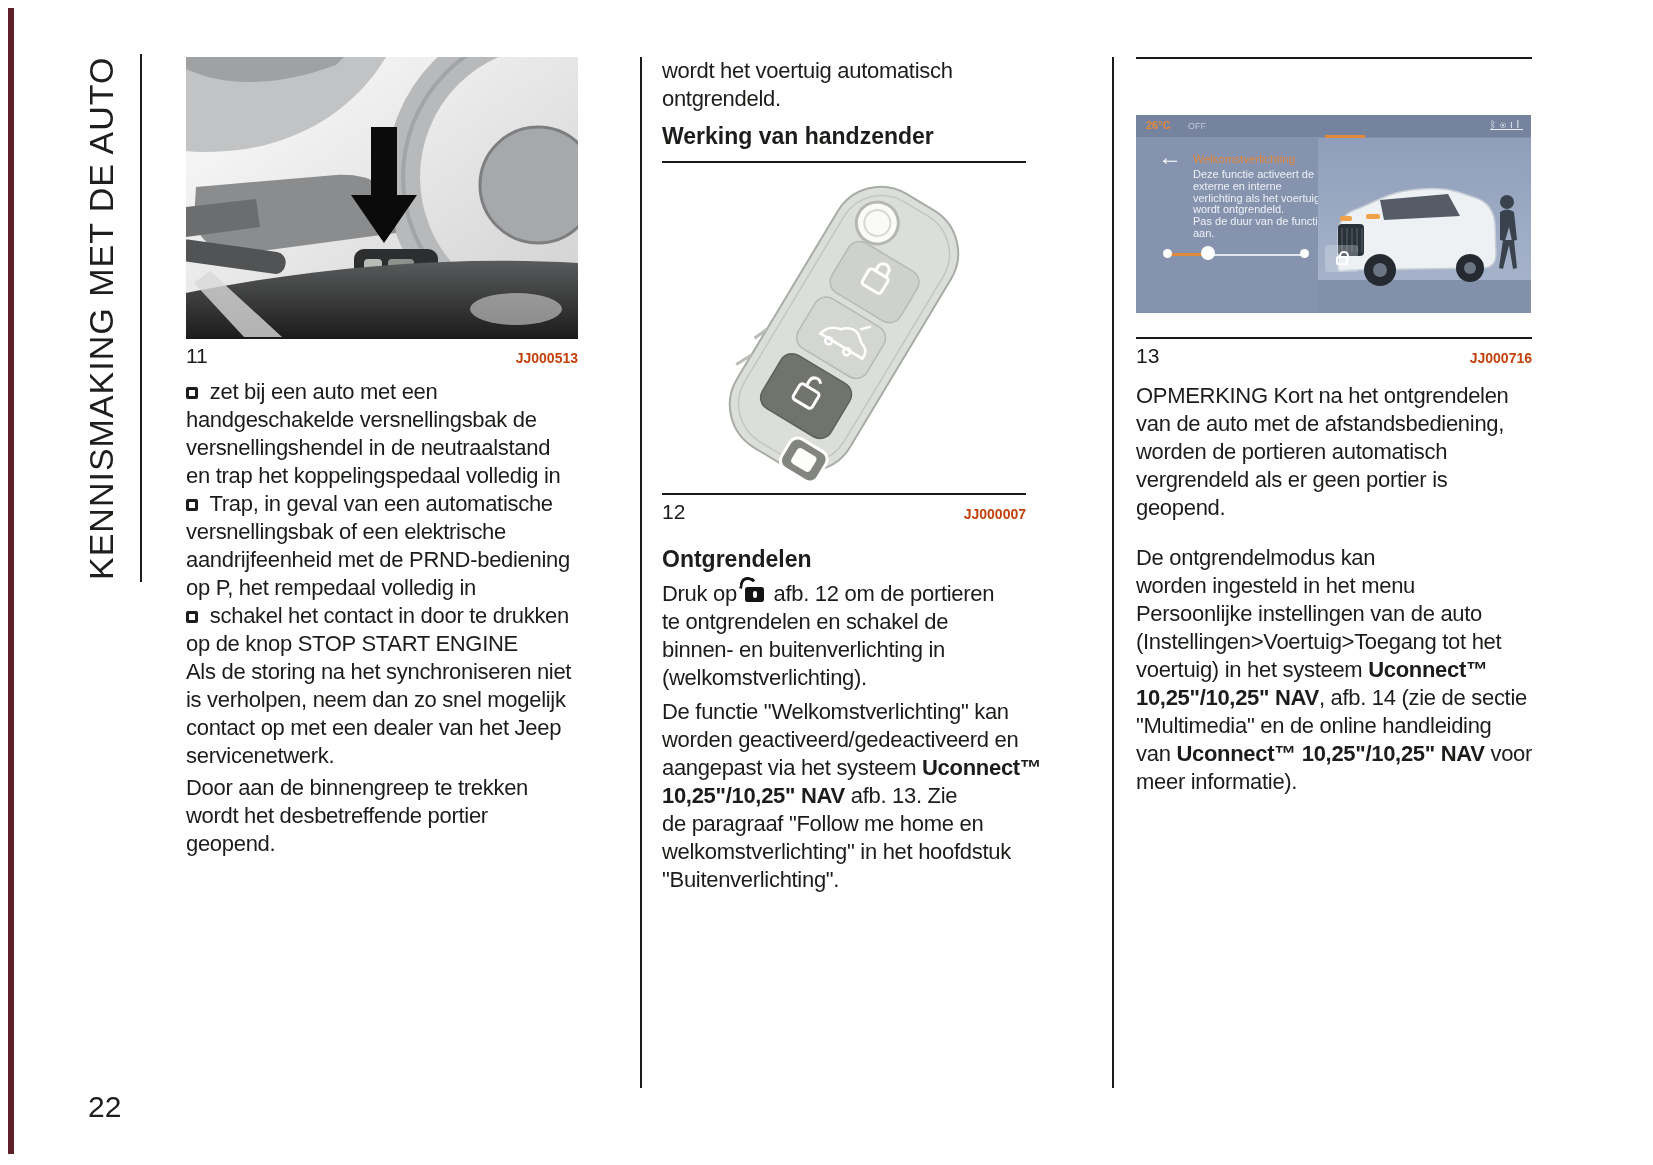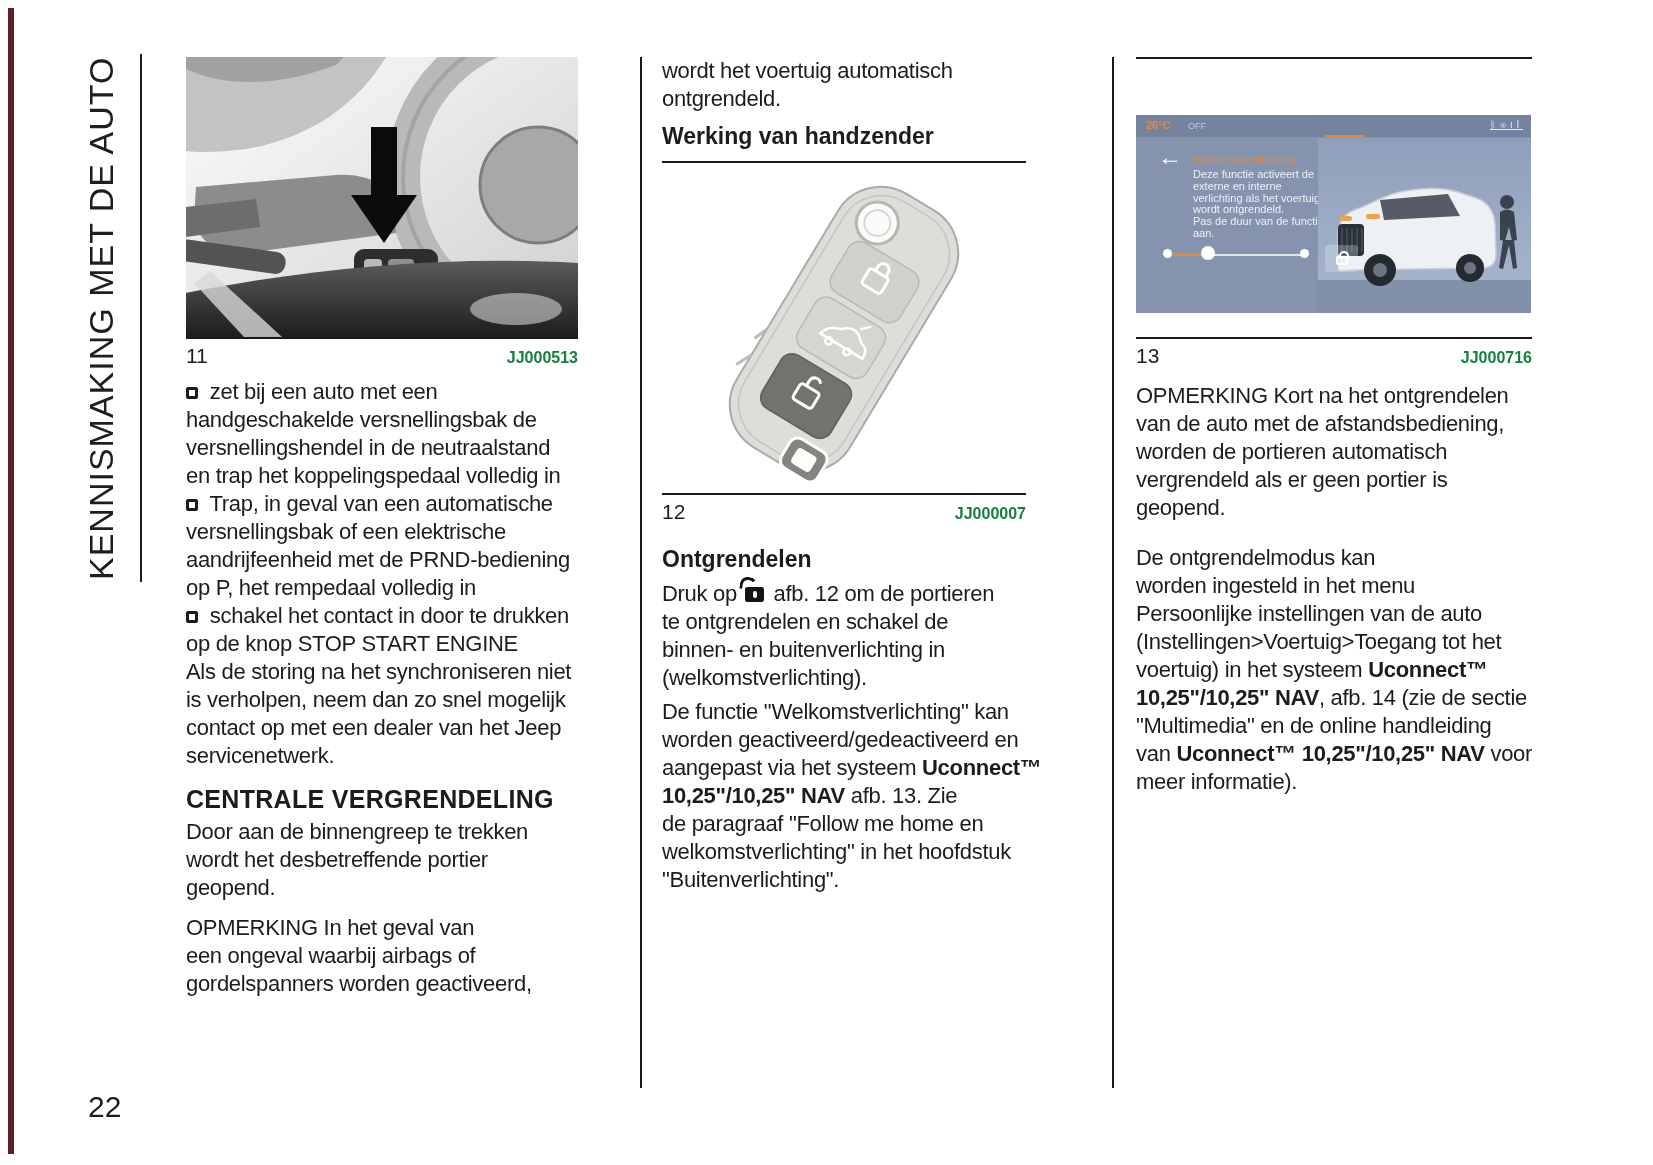--- a/index.html
+++ b/index.html
@@ -27,21 +27,21 @@
   .col{position:absolute;top:57px;}
   .col1{left:186px;width:452px;}
   .col2{left:662px;width:440px;}
   .col3{left:1136px;width:420px;}
 
   .hairline{height:2px;background:#1a1a1a;}
   .w1{width:392px;} .w2{width:364px;} .w3{width:396px;gap:32px;}
 
   .caption-row{display:flex;justify-content:space-between;align-items:baseline;margin-top:5px;}
   .cap-num{font-size:21px;color:#1c1c1a;}
-  .cap-code{font-size:16px;font-weight:bold;color:#15803d;}
+  .cap-code{font-size:14px;font-weight:bold;color:#c2410c;}
 
   .body-text{font-size:22px;line-height:28px;letter-spacing:-0.3px;white-space:pre-line;color:var(--ink);}
   .body-text .b{font-weight:bold;}
   .subhead{font-size:23px;font-weight:bold;line-height:26px;}
   .bighead{font-size:25px;font-weight:bold;letter-spacing:0.3px;line-height:30px;}
 
   
   .ic{display:inline-block;}
   .square-bullet-icon{width:12px;height:12px;border:3px solid #1c1c1a;border-radius:2px;margin-right:6px;vertical-align:0;}
   .unlock-icon{position:relative;width:19px;height:15px;background:#141414;border-radius:2.5px;margin:0 4px 0 2px;vertical-align:-1px;}
@@ -141,27 +141,23 @@
     <p class="body-text"><span class="ic square-bullet-icon"></span><span> Trap, in geval van een automatische
 versnellingsbak of een elektrische
 aandrijfeenheid met de PRND-bediening
 op P, het rempedaal volledig in</span></p>
     <p class="body-text"><span class="ic square-bullet-icon"></span><span> schakel het contact in door te drukken
 op de knop STOP START ENGINE</span></p>
     <p class="body-text">Als de storing na het synchroniseren niet
 is verholpen, neem dan zo snel mogelijk
 contact op met een dealer van het Jeep
 servicenetwerk.</p>
-    <h2 class="bighead mt14">CENTRALE VERGRENDELING</h2>
     <p class="body-text mt4">Door aan de binnengreep te trekken
 wordt het desbetreffende portier
 geopend.</p>
-    <p class="body-text mt12">OPMERKING In het geval van
-een ongeval waarbij airbags of
-gordelspanners worden geactiveerd,</p>
   </div>
 
   <div class="col col2">
     <p class="body-text">wordt het voertuig automatisch
 ontgrendeld.</p>
     <h3 class="subhead mt10">Werking van handzender</h3>
     <div class="hairline w2 mt12"></div>
     <div class="fobbox">
       <svg width="364" height="330" viewBox="0 0 364 330">
         <g transform="translate(182,166) rotate(31)">

